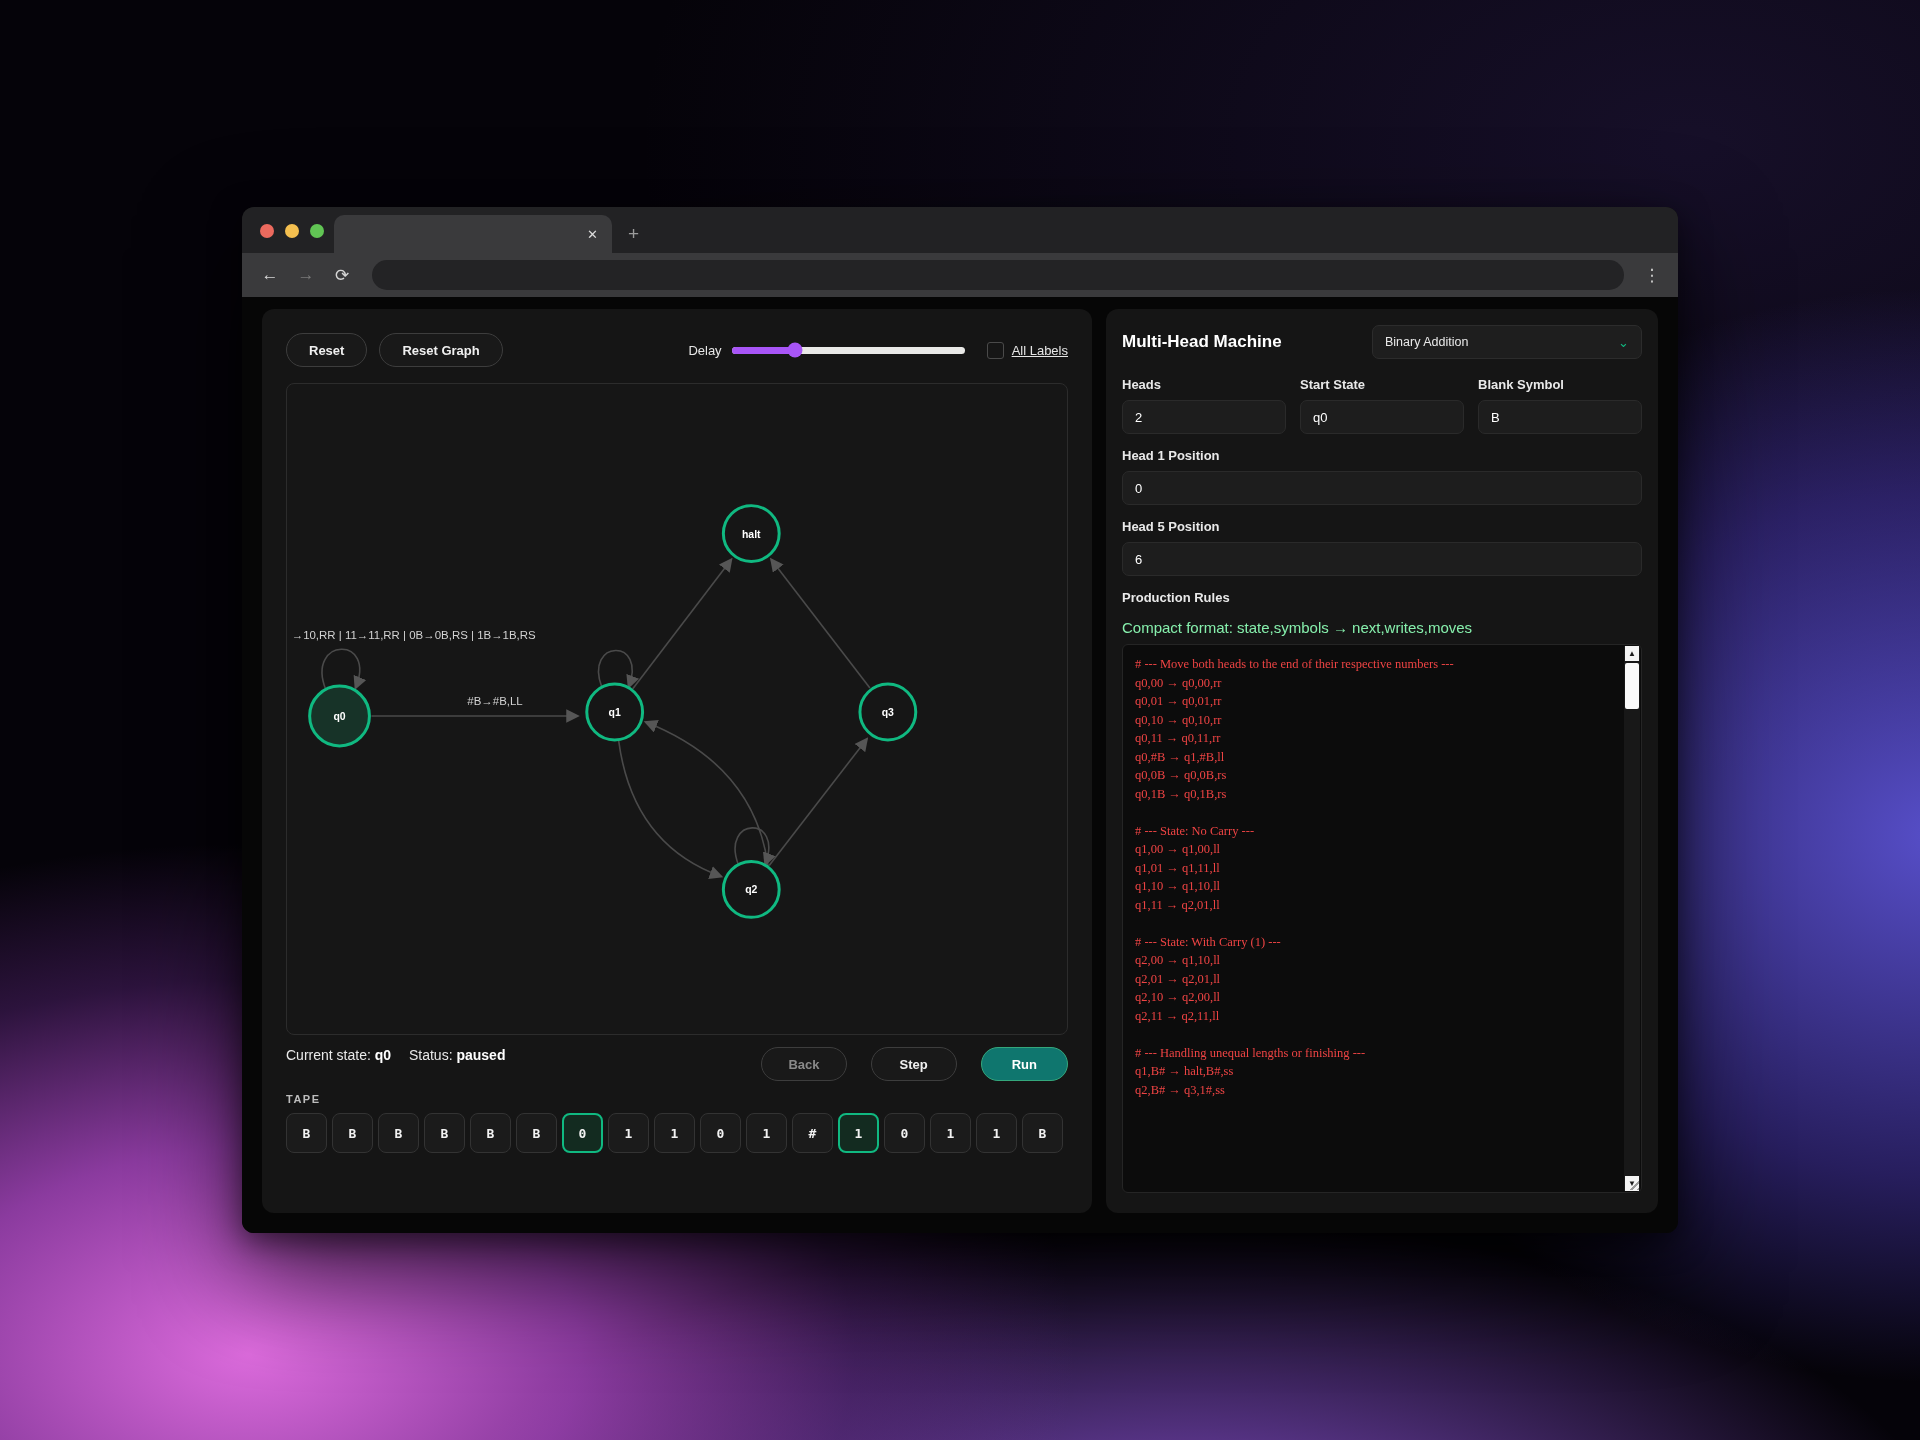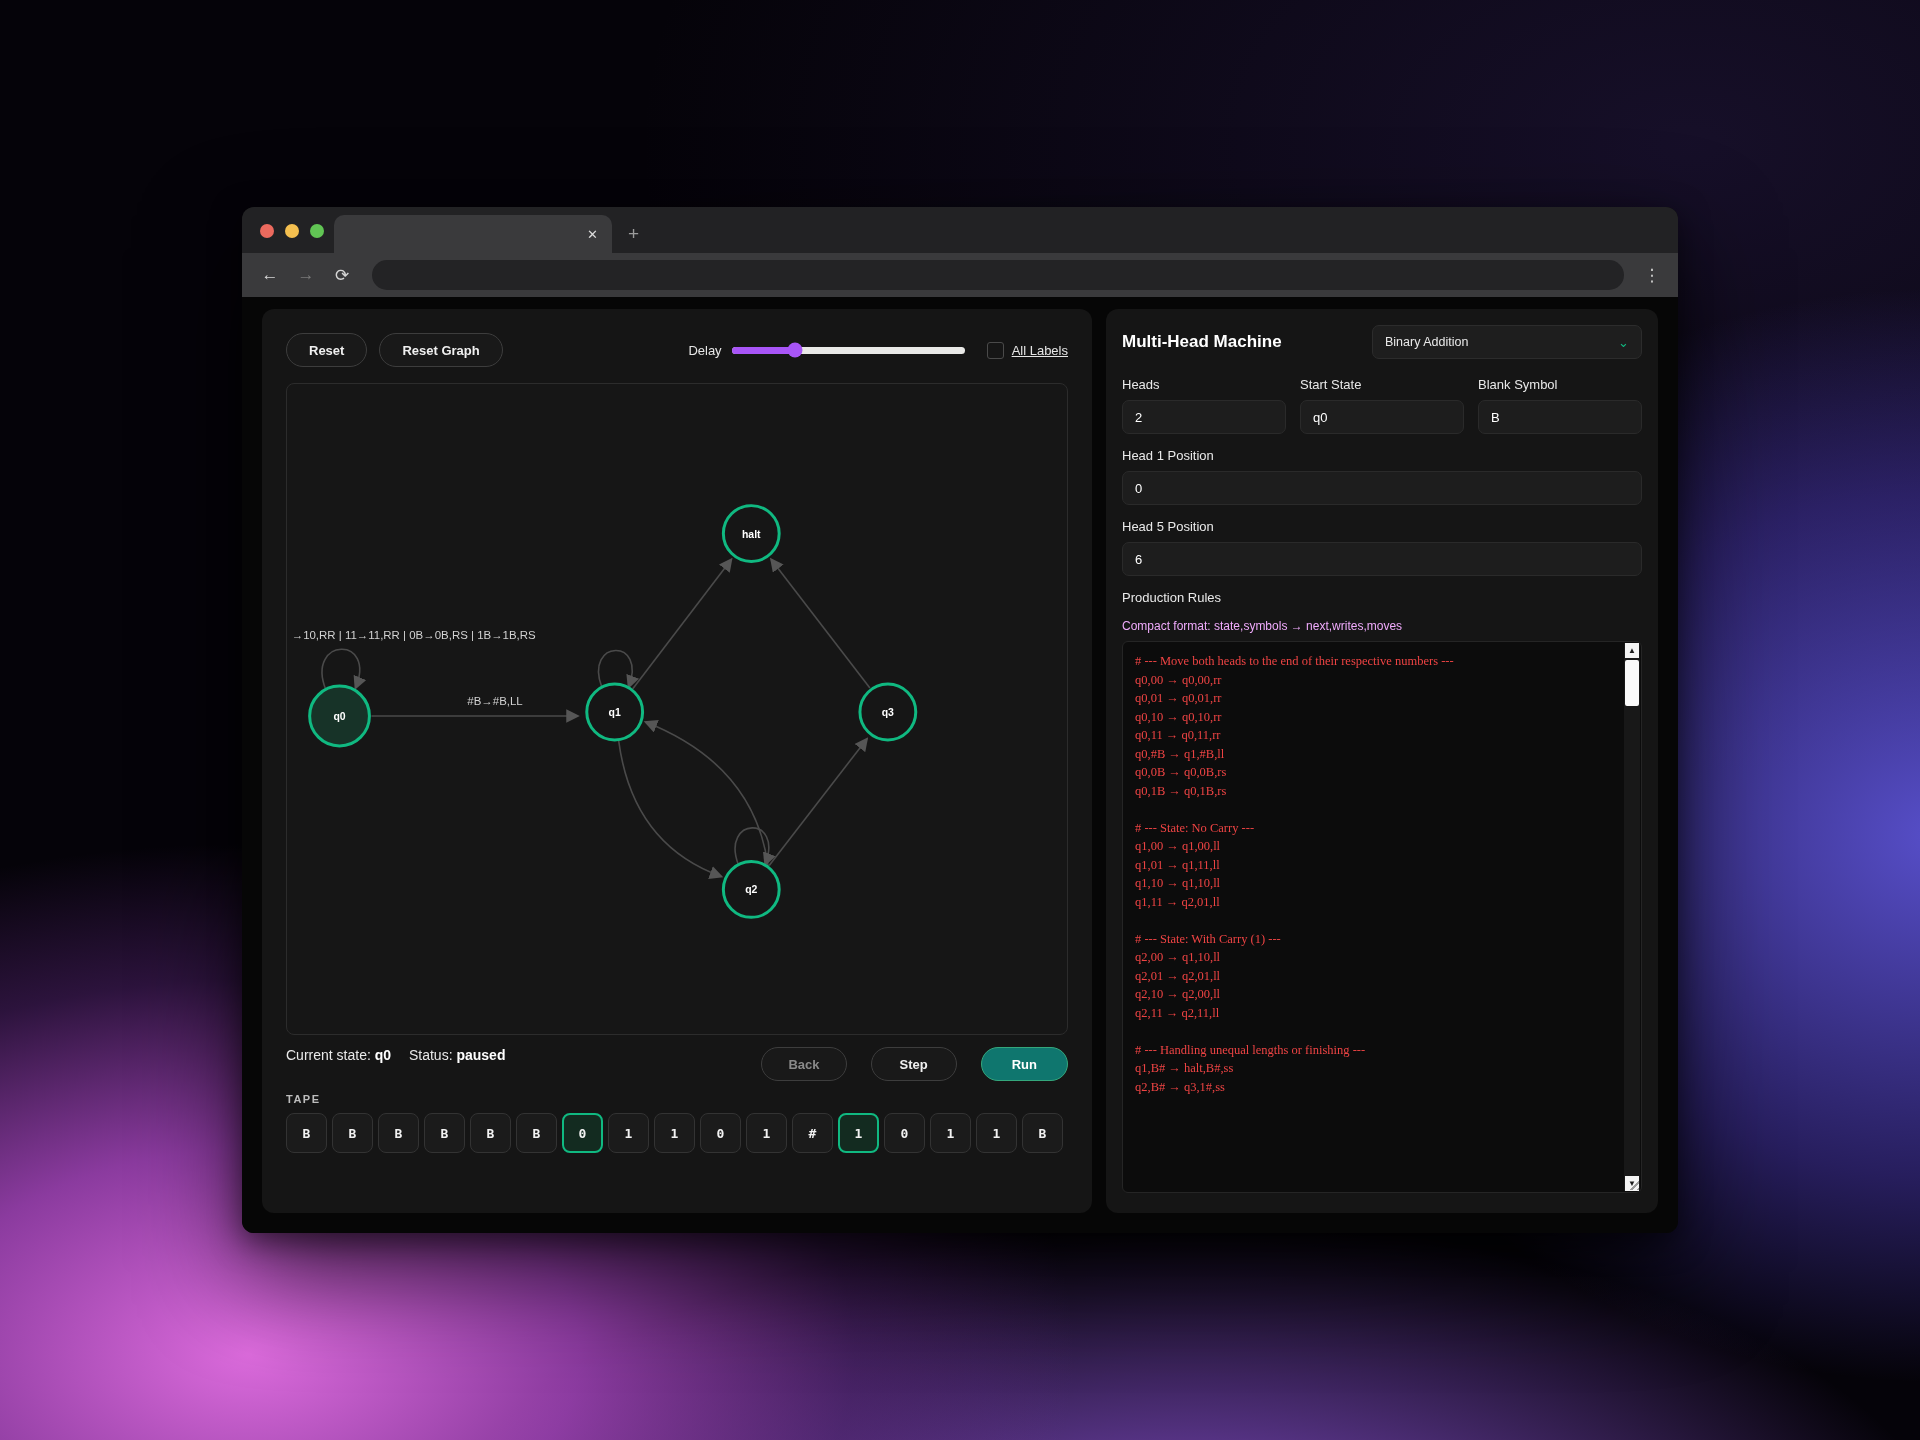--- a/index.html
+++ b/index.html
@@ -94,27 +94,27 @@
   .tape-cell.head { border:2px solid #10b981; background:#132b20; }
 
   
   .rp-header { display:flex; align-items:center; margin-bottom:18px; }
   .rp-title { color:#fff; font-size:17px; font-weight:700; }
   .preset-select { margin-left:auto; width:270px; height:34px; background:#1e1e1e; border:1px solid #2c2c2c;
     border-radius:7px; display:flex; align-items:center; padding:0 12px; color:#e9e9e9; font-size:12.5px; }
   .preset-select .chev { margin-left:auto; color:#10b981; font-size:13px; }
   .field-row3 { display:flex; gap:14px; margin-bottom:14px; }
   .field { flex:1; }
-  .field-label { color:#e9e9e9; font-size:13px; font-weight:400; margin-bottom:8px; }
+  .field-label { color:#e9e9e9; font-size:13px; font-weight:700; margin-bottom:8px; }
   .tinput {
     width:100%; height:34px; background:#1d1d1d; border:1px solid #2a2a2a; border-radius:7px;
     color:#fff; font-size:13px; padding:0 12px; font-family:"Liberation Sans", sans-serif;
   }
   .field-block { margin-bottom:14px; }
-  .rules-hint { color:#f0abfc; font-size:12px; margin:6px 0 8px 0; }
+  .rules-hint { color:#86efac; font-size:15px; margin:6px 0 8px 0; }
   .rules-box { position:relative; flex:1; background:#0c0c0c; border:1px solid #252525; border-radius:6px; overflow:hidden; }
   .rules-pre {
     white-space:pre-wrap; word-wrap:break-word; color:#ef4444;
     font-family:Liberation Serif, serif; font-size:12.5px; line-height:1.48;
     padding:10px 64px 10px 12px;
   }
   .sbar { position:absolute; top:1px; right:1px; bottom:1px; width:16px; background:#181818; }
   .sbtn { position:absolute; left:1px; width:14px; height:15px; background:#f4f4f4; color:#1a1a1a;
           font-size:8px; display:flex; align-items:center; justify-content:center; }
   .sbtn.up { top:0; } .sbtn.down { bottom:0; }

